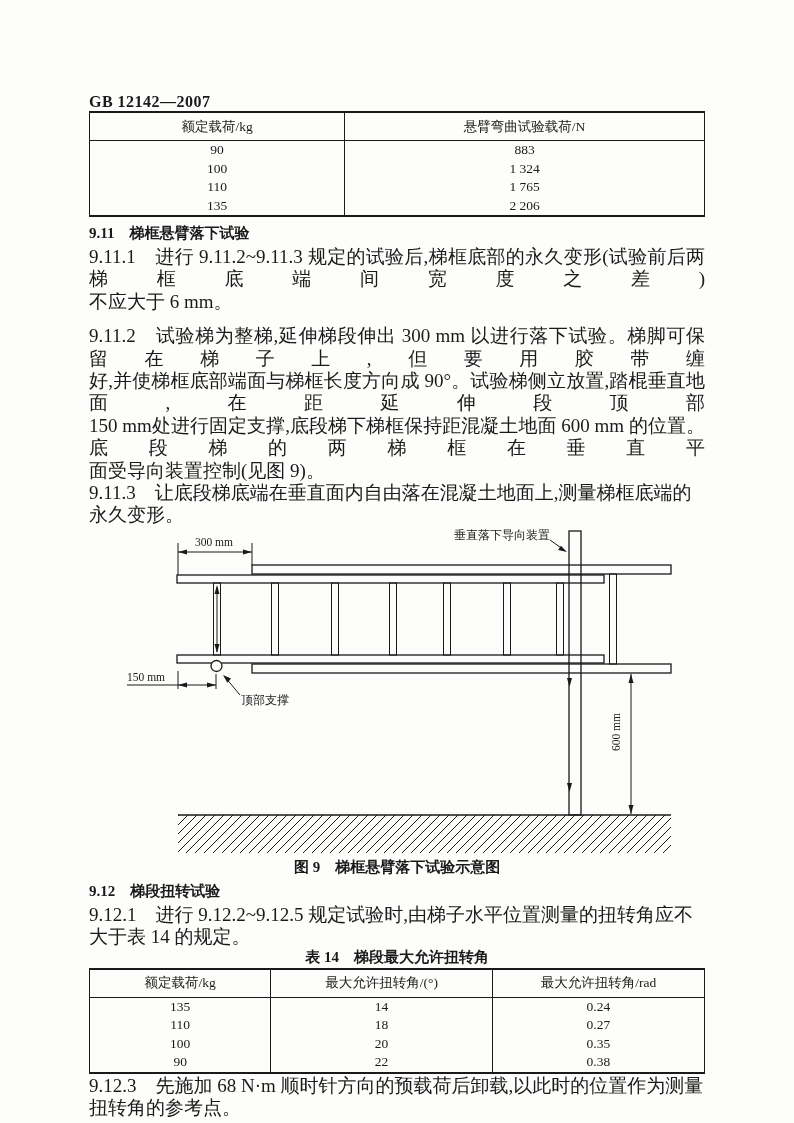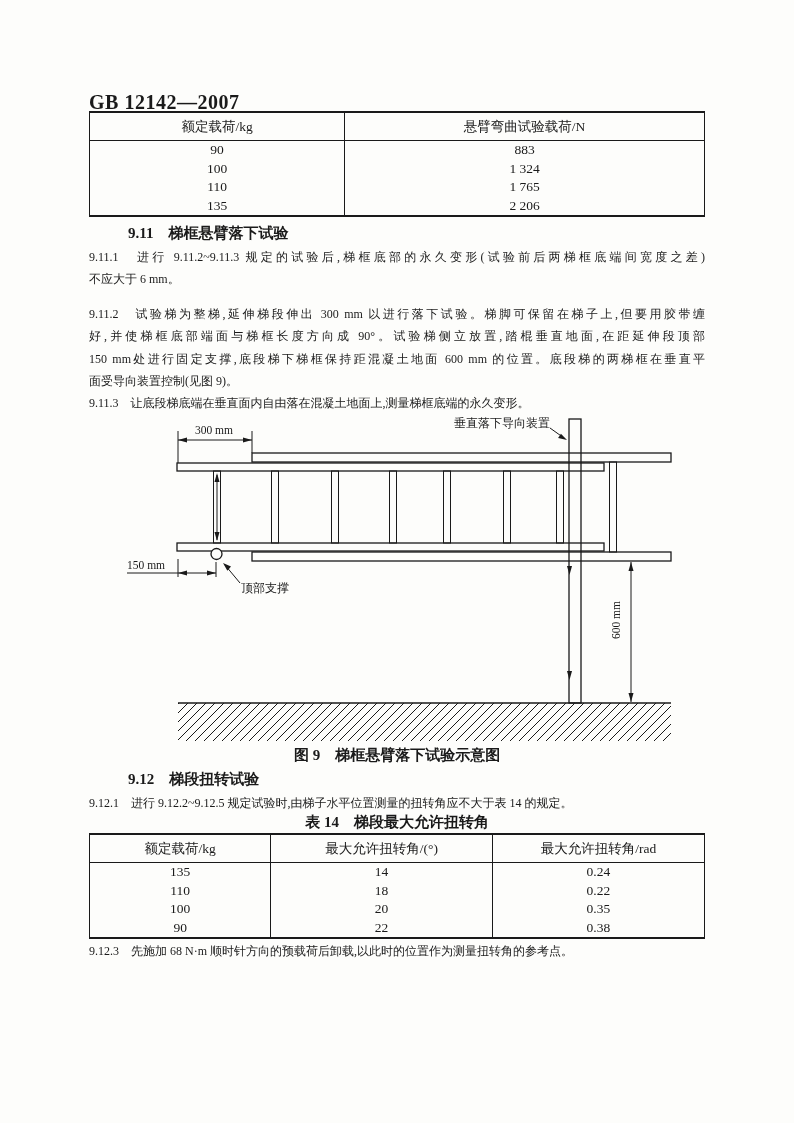--- a/index.html
+++ b/index.html
@@ -7,34 +7,34 @@
     position:relative;
     width:794px;height:1123px;
     margin:0 auto;
     background:#fdfdfb;
     color:#1a1a1a;
     font-family:"Liberation Serif","DejaVu Serif",serif;
     box-sizing:border-box;
     padding:93px 89px 0 89px;
     overflow:hidden;
   }
-  .std-code{font-weight:bold;font-size:20px;line-height:18px;letter-spacing:.5px;}
+  .std-code{font-weight:bold;font-size:16px;line-height:18px;letter-spacing:.5px;}
   .tbl-title{font-weight:bold;font-size:15px;line-height:16px;text-align:center;}
   .tbl-title.t13{margin-top:19px;margin-bottom:6px;}
   .tbl-title.t14{margin-top:0;margin-bottom:3px;}
   table{border-collapse:collapse;width:100%;table-layout:fixed;}
   table.gb{border-top:2px solid #1a1a1a;border-bottom:2px solid #1a1a1a;
            border-left:1.4px solid #1a1a1a;border-right:1.4px solid #1a1a1a;}
   table.gb th{font-weight:normal;font-size:13.5px;height:27px;text-align:center;
               border-bottom:1.3px solid #1a1a1a;padding:0;}
   table.gb td{font-size:13.5px;height:18.5px;text-align:center;padding:0;line-height:18.5px;}
   table.gb th + th, table.gb td + td{border-left:1.3px solid #1a1a1a;}
-  .heading{font-weight:bold;font-size:15px;line-height:17px;margin-top:8px;margin-left:39px;}
+  .heading{font-weight:bold;font-size:15px;line-height:17px;margin-top:8px;}
   .para{margin-top:4px;}
-  .pline{font-size:12px;line-height:22.4px;}
+  .pline{font-size:19px;line-height:22.4px;}
   .j{text-align:justify;text-align-last:justify;}
   .l{text-align:left;}
   .figure{margin-top:0;height:332px;position:relative;}
   .figure svg{display:block;}
   .fig-caption{font-weight:bold;font-size:15px;line-height:16px;text-align:center;margin-top:0;}
   .dimtext{font-family:"Liberation Serif","DejaVu Serif",serif;font-size:11.5px;fill:#1a1a1a;}
   .cntext{font-family:"Liberation Serif","DejaVu Serif",serif;font-size:12px;fill:#1a1a1a;}
   .ln{stroke:#1a1a1a;fill:none;}
   .thin{stroke-width:1;}
   .mid{stroke-width:1.3;}
@@ -189,21 +189,21 @@
     </thead>
     <tbody>
       <tr>
         <td>135</td>
         <td>14</td>
         <td>0.24</td>
       </tr>
       <tr>
         <td>110</td>
         <td>18</td>
-        <td>0.22</td>
+        <td>0.27</td>
       </tr>
       <tr>
         <td>100</td>
         <td>20</td>
         <td>0.35</td>
       </tr>
       <tr>
         <td>90</td>
         <td>22</td>
         <td>0.38</td>

